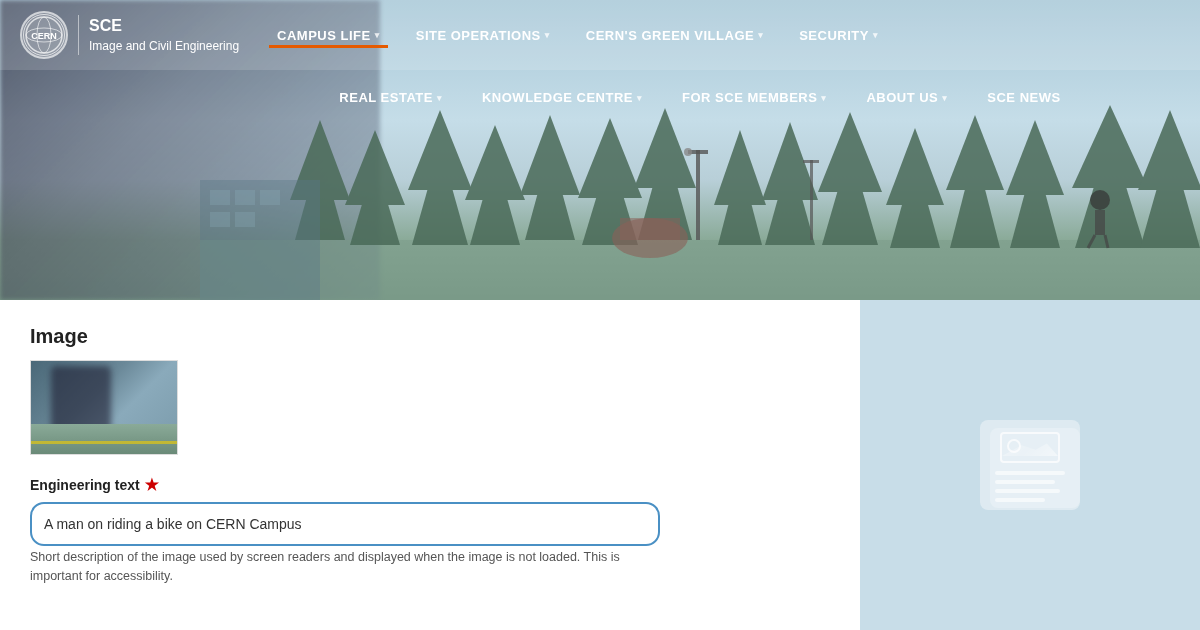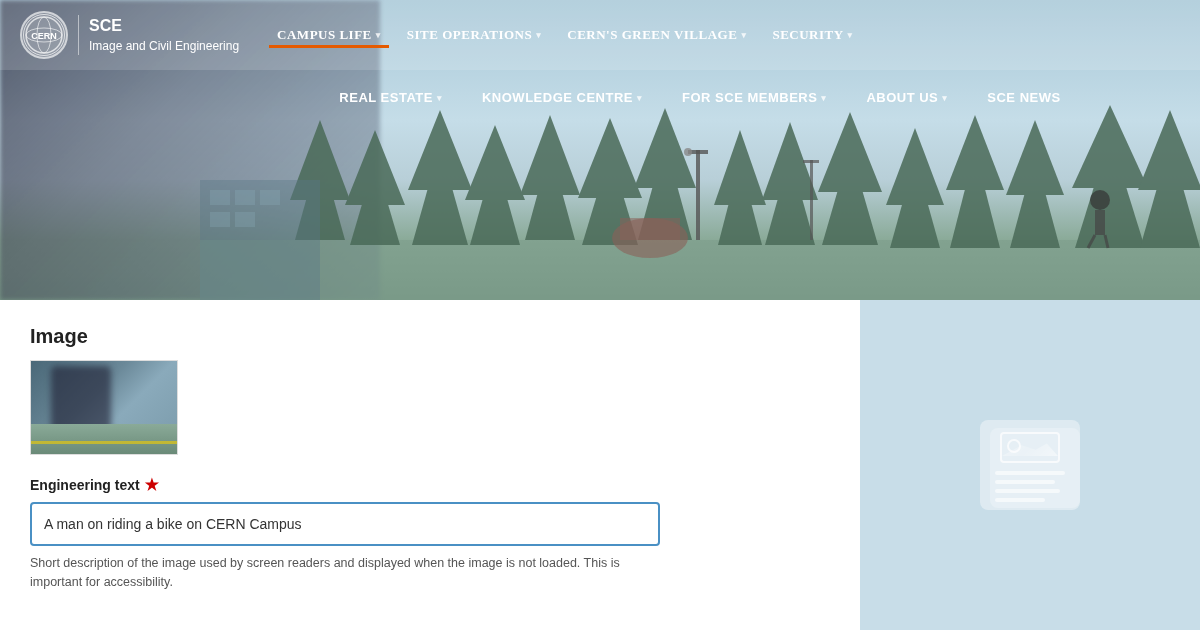--- a/index.html
+++ b/index.html
@@ -92,22 +92,21 @@
     .divider-line {
       width: 1px;
       height: 40px;
       background: rgba(255,255,255,0.5);
       margin-right: 10px;
     }
 
     .nav-items-row1 {
       display: flex;
       align-items: flex-start;
-      gap: 10px;
-      font-family: Liberation Serif, serif;
+      gap: 20px;
     }
 
     .nav-item {
       color: white;
       font-size: 13px;
       font-weight: 600;
       letter-spacing: 0.5px;
       text-transform: uppercase;
       cursor: pointer;
       padding: 5px 8px;
@@ -228,26 +227,26 @@
 
     .required-star {
       color: #cc0000;
       font-size: 16px;
     }
 
     .alt-text-input {
       width: 630px;
       height: 44px;
       border: 2px solid #4a90c4;
-      border-radius: 4px;
+      border-radius: 14px;
       padding: 8px 12px;
       font-size: 14px;
       color: #333;
       outline: none;
-      margin-bottom: 8px;
+      margin-bottom: 2px;
     }
 
     .helper-text {
       font-size: 12.5px;
       color: #555;
       line-height: 1.5;
       max-width: 630px;
     }
 
     

